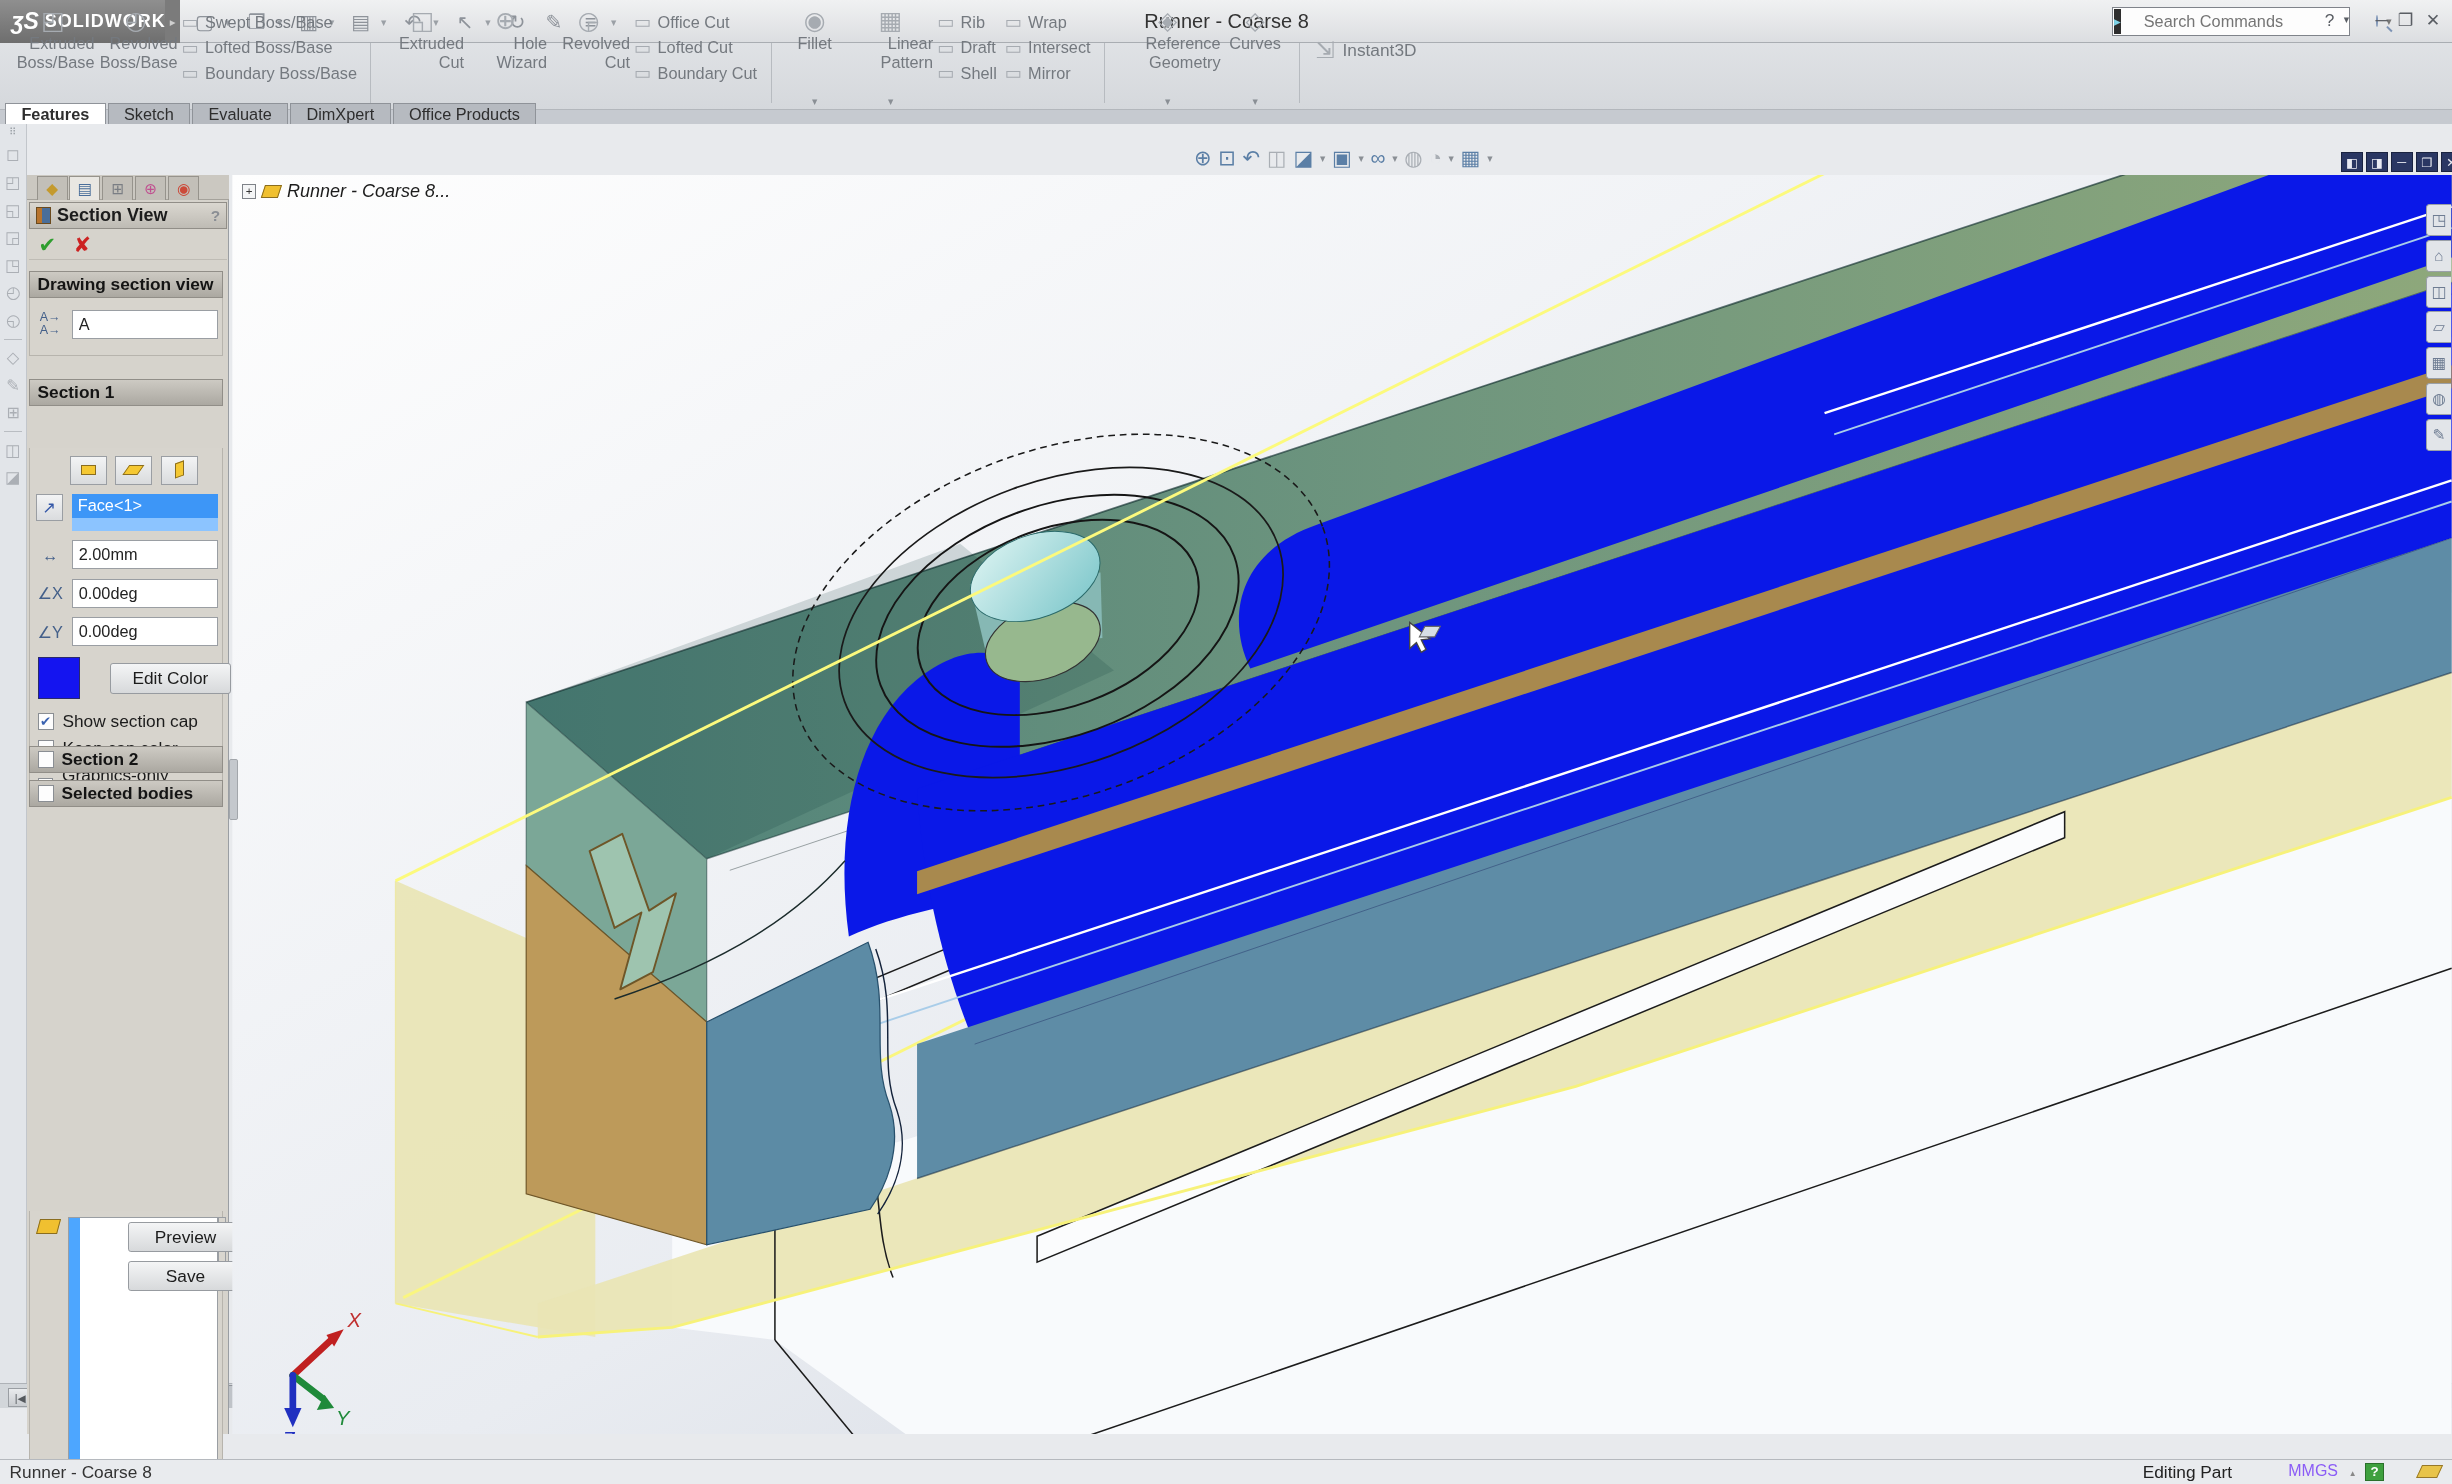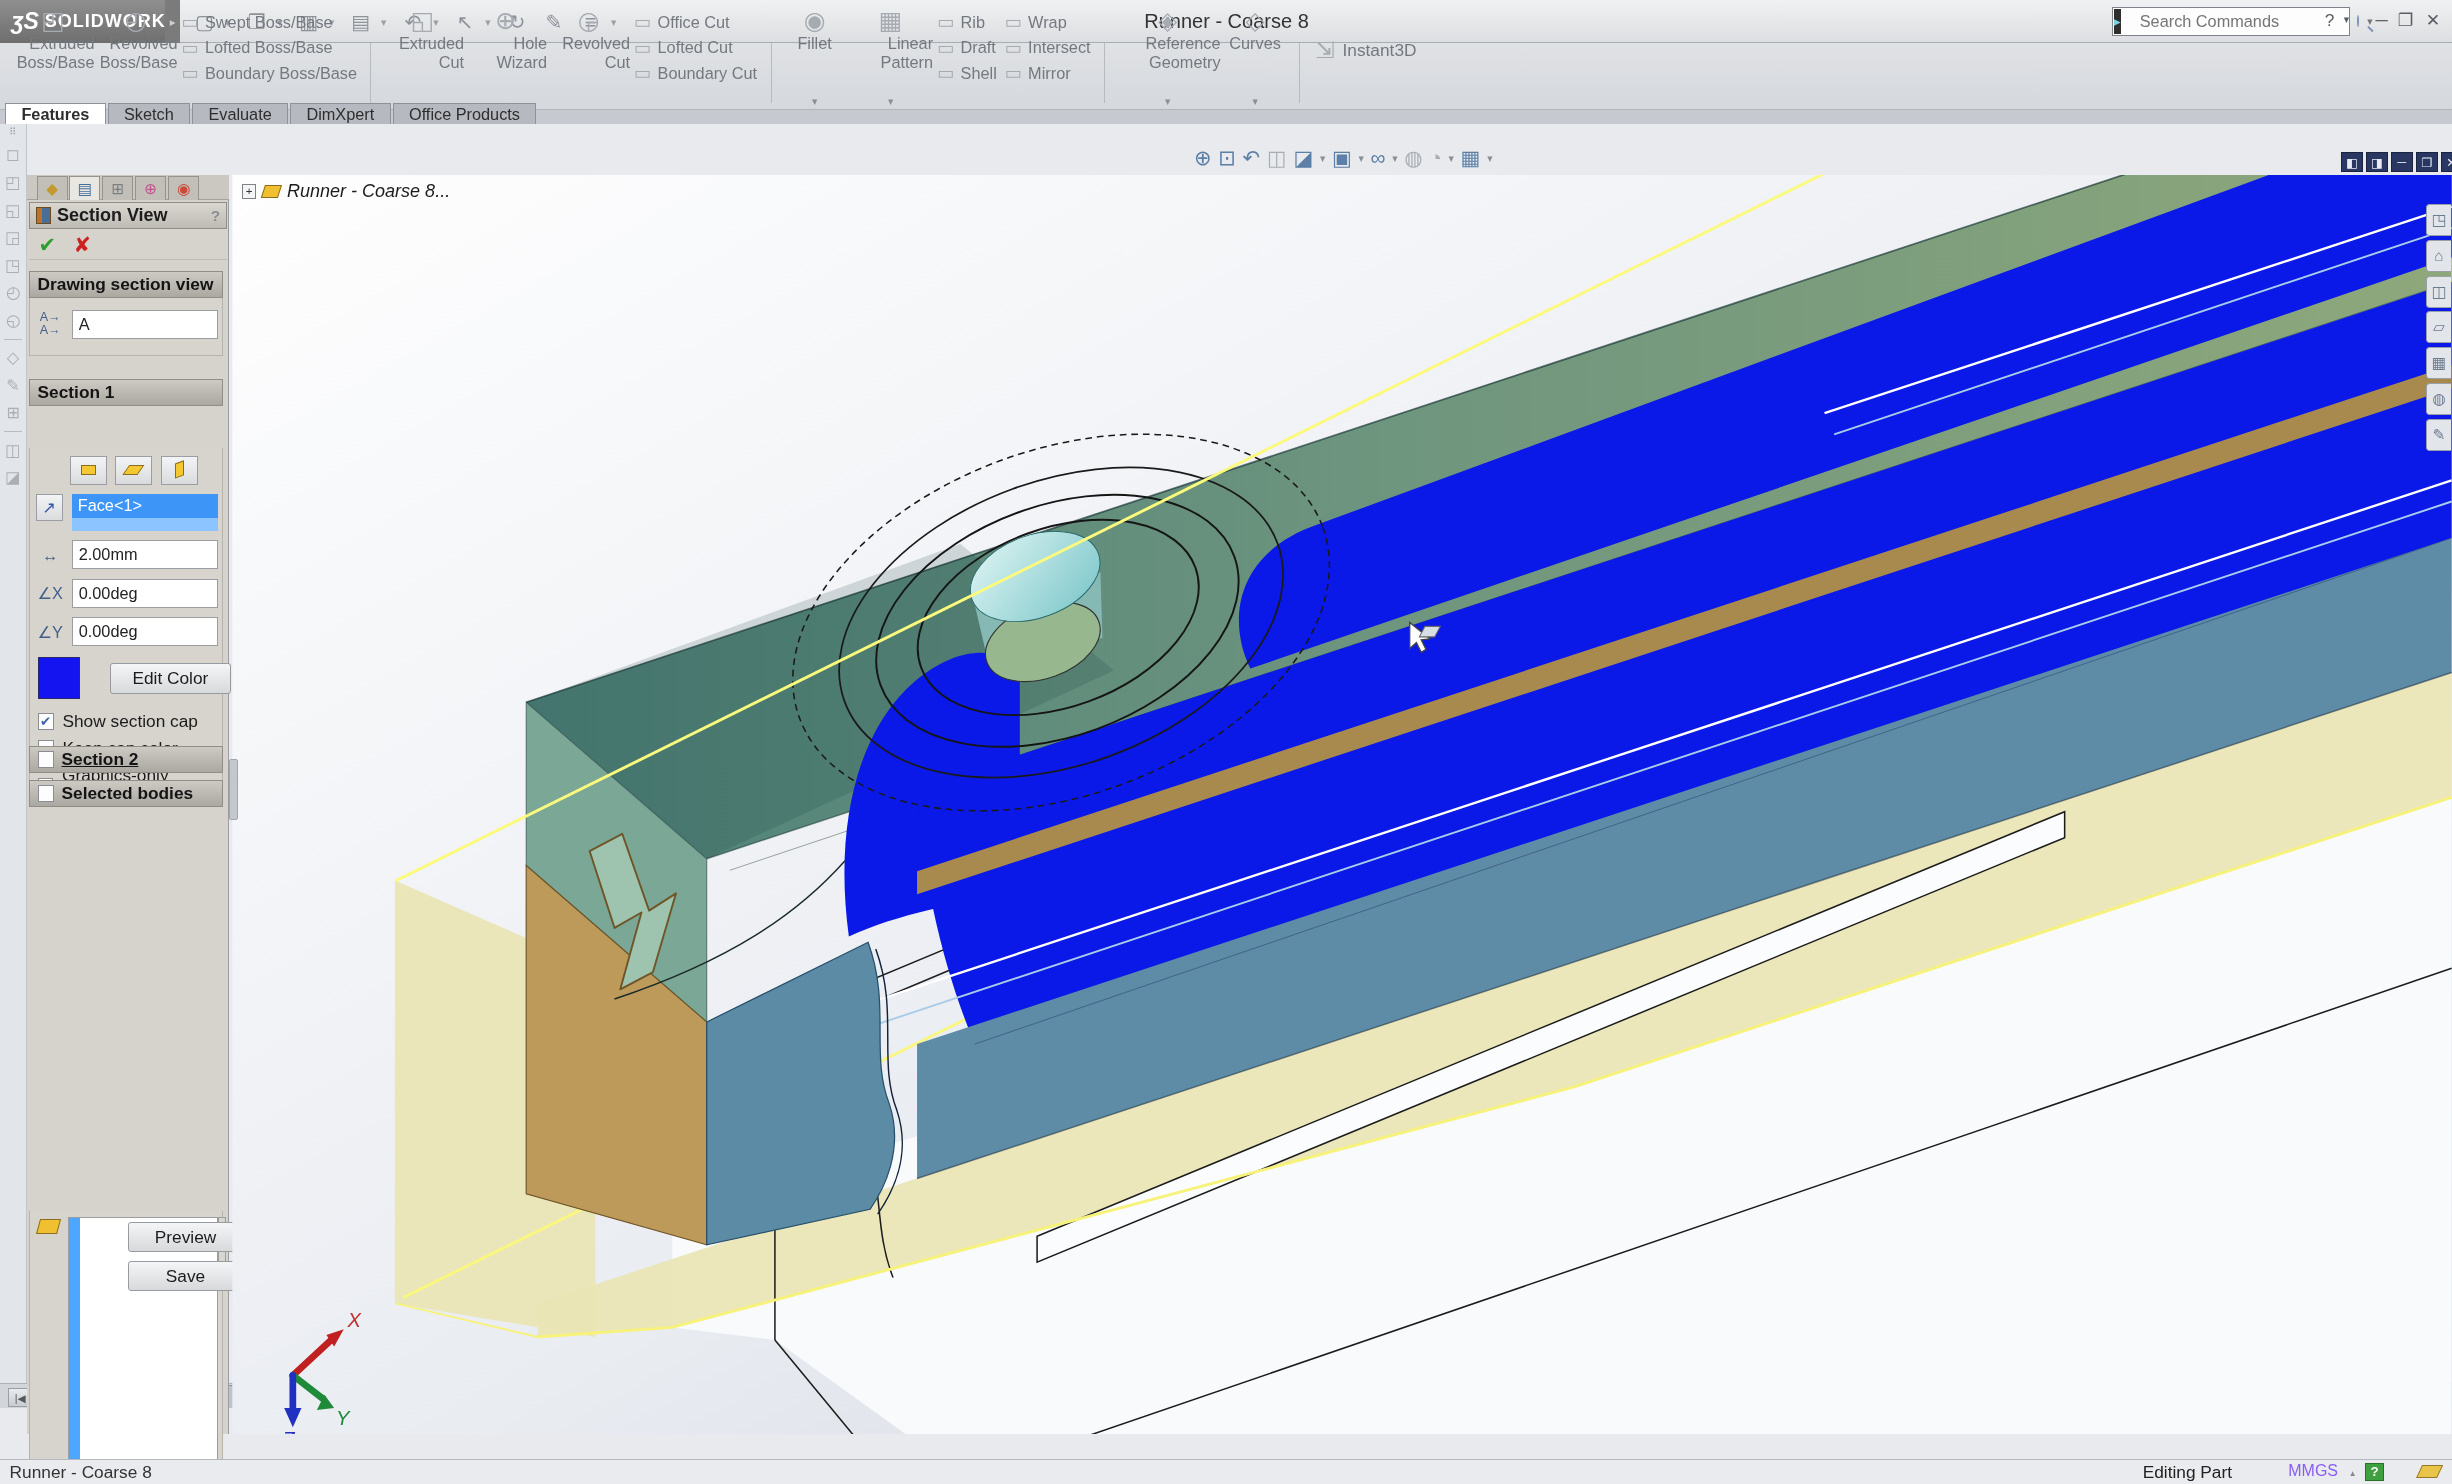--- a/index.html
+++ b/index.html
@@ -11,21 +11,21 @@
   #logo{left:0;top:0;width:165px;height:43px;background:linear-gradient(#8F8F8F,#6E6E6E);color:#fff;display:flex;align-items:center;padding-left:11.5px;gap:5.8px;}
   #logo .glyph{font-size:23px;font-style:italic;font-weight:bold;}
   #logo .brand{font-size:18px;letter-spacing:1px;font-weight:bold;}
   #logo-flyout{left:165px;top:0;width:15.4px;height:43px;background:#7B7B7B;color:#CFCFCF;font-size:11.5px;display:flex;align-items:center;justify-content:center;}
   .qat{left:188px;top:5.8px;height:33px;display:flex;align-items:center;gap:3.8px;}
   .qat .ic{font-size:20px;color:#8E939A;width:33px;text-align:center;}
   .qat .dd{font-size:10.6px;color:#9BA0A6;width:11.5px;}
   #doc-title{left:0;top:0;width:2453px;height:43px;display:flex;align-items:center;justify-content:center;font-size:20px;color:#333;pointer-events:none;}
   #searchbox{left:2112px;top:6.7px;width:238px;height:29px;background:#FDFDFD;border:1px solid #7F838A;display:flex;align-items:center;}
   #searchbox .term{width:25px;height:25px;background:#2E2E2E;color:#7FD4E8;margin:1px;display:flex;align-items:center;justify-content:center;font-size:13.4px;}
-  #searchbox input{flex:1;border:none;outline:none;font-size:16.3px;color:#0f766e;padding:0 7px;background:transparent;margin-left:11px;}
+  #searchbox input{flex:1;border:none;outline:none;font-size:16.3px;color:#0f766e;padding:0 22px;background:transparent;}
   .mag{width:12.5px;height:12.5px;border:1.9px solid #7C93B5;border-radius:50%;position:relative;margin-right:3.8px;}
   .mag:after{content:"";position:absolute;width:6.7px;height:1.9px;background:#7C93B5;transform:rotate(45deg);left:9.6px;top:12.5px;}
   #searchbox .dd{font-size:10.6px;color:#777;padding:0 4.8px;}
   .win-ctl{top:9.6px;font-size:17.3px;color:#5A5E64;text-align:center;width:21px;}
   
   #ribbon{left:0;top:43px;width:2453px;height:110px;background:linear-gradient(#E6E8EB,#D5D8DC);border-bottom:1px solid #B3B7BC;display:flex;align-items:stretch;padding:3.8px 0 1.9px 11.5px;}
   .rsep{width:1px;background:#B7BBC0;margin:3.8px 9.6px;}
   .rgroup{display:flex;align-items:stretch;position:relative;padding-bottom:9.6px;}
   .rbig{width:83px;display:flex;flex-direction:column;align-items:center;justify-content:flex-start;padding-top:3.8px;gap:1.9px;}
   .rbig .ic{font-size:25px;color:#A6ABB1;line-height:25px;}
@@ -348,21 +348,21 @@
       <div class="cbrow" style="top:290px;">
           <span class="cb"></span>
           <span class="lb">Keep cap color</span>
         </div>
       <div class="cbrow" style="top:317px;">
           <span class="cb"></span>
           <span class="lb">Graphics-only section</span>
         </div>
     </div>
 
-    <div class="grp-h abs" style="left:1.9px;top:571px;text-decoration:underline;">
+    <div class="grp-h abs" style="left:1.9px;top:571px;">
       <span class="cb"></span>
       <span>Section 2</span>
     </div>
 
     <div class="grp-h abs" style="left:1.9px;top:605px;">
       <span class="cb"></span>
       <span>Selected bodies</span>
     </div>
     <div class="grp-b abs" style="left:1.9px;top:632px;height:386px;">
       <div class="abs" style="left:7.7px;top:7.7px;width:21px;height:15.4px;background:#F0C030;border:1px solid #8A6D1F;transform:skewX(-15deg);"></div>

